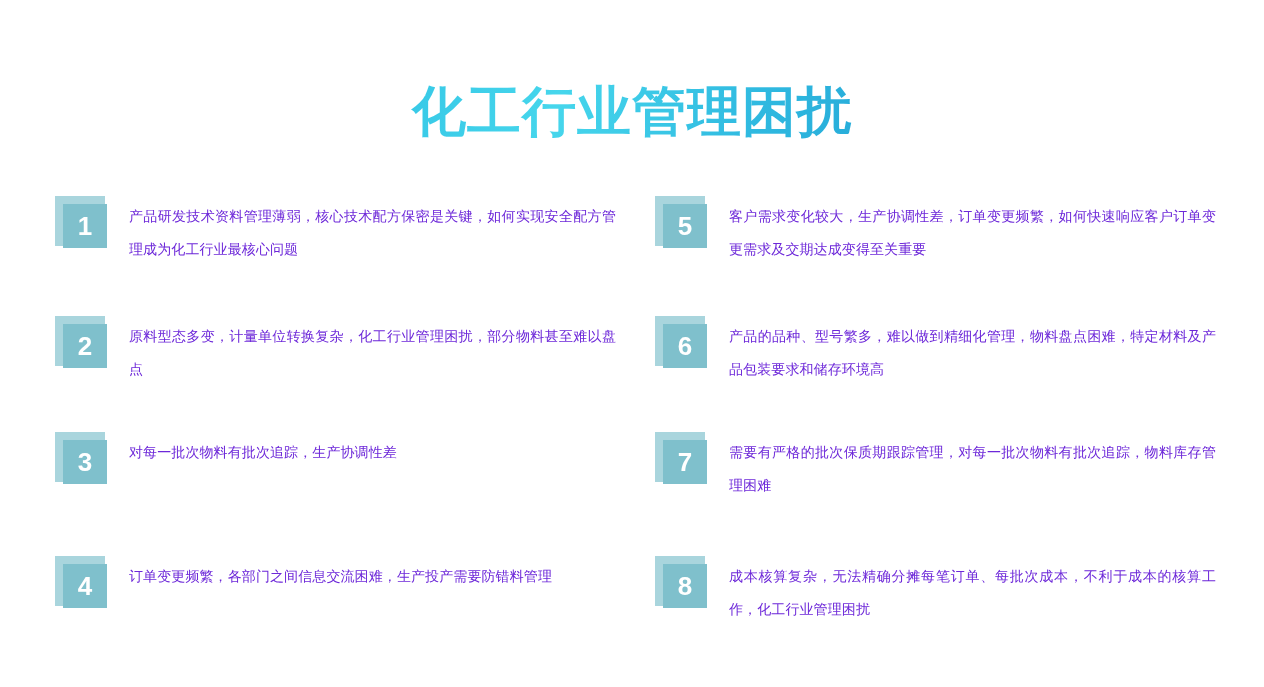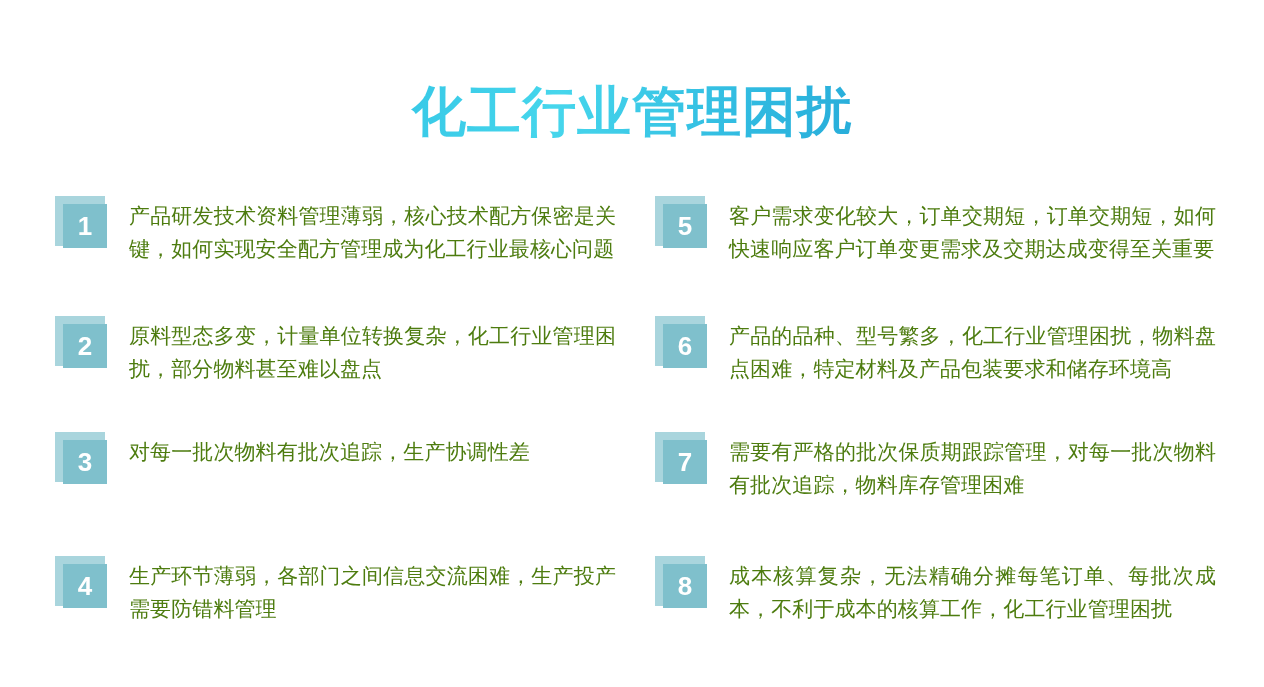--- a/index.html
+++ b/index.html
@@ -108,23 +108,23 @@
     line-height: 1;
     font-family: "Liberation Sans", "DejaVu Sans", sans-serif;
   }
 
   
   .item-text {
     position: absolute;
     left: 74px;
     top: 8px;
     width: 487px;
-    font-size: 21px;
+    font-size: 14px;
     line-height: 33px;
-    color: #4d7c0f;
+    color: #6d28d9;
     font-family: "DejaVu Sans", "Liberation Sans", sans-serif;
     letter-spacing: 0.1px;
     text-align: justify;
     text-justify: inter-ideograph;
   }
 </style>
 </head>
 <body>
 
 <div id="slide">
@@ -159,43 +159,43 @@
       </div>
       <div class="item-text">对每一批次物料有批次追踪，生产协调性差</div>
     </div>
 
     <div class="item row-4">
       <div class="badge">
         <div class="badge-shadow"></div>
         <div class="badge-main"></div>
         <div class="badge-num">4</div>
       </div>
-      <div class="item-text">生产环节薄弱，各部门之间信息交流困难，生产投产需要防错料管理</div>
+      <div class="item-text">订单变更频繁，各部门之间信息交流困难，生产投产需要防错料管理</div>
     </div>
 
   </div>
 
   <div class="column" id="column-right">
 
     <div class="item row-1">
       <div class="badge">
         <div class="badge-shadow"></div>
         <div class="badge-main"></div>
         <div class="badge-num">5</div>
       </div>
-      <div class="item-text">客户需求变化较大，订单交期短，订单交期短，如何快速响应客户订单变更需求及交期达成变得至关重要</div>
+      <div class="item-text">客户需求变化较大，生产协调性差，订单变更频繁，如何快速响应客户订单变更需求及交期达成变得至关重要</div>
     </div>
 
     <div class="item row-2">
       <div class="badge">
         <div class="badge-shadow"></div>
         <div class="badge-main"></div>
         <div class="badge-num">6</div>
       </div>
-      <div class="item-text">产品的品种、型号繁多，化工行业管理困扰，物料盘点困难，特定材料及产品包装要求和储存环境高</div>
+      <div class="item-text">产品的品种、型号繁多，难以做到精细化管理，物料盘点困难，特定材料及产品包装要求和储存环境高</div>
     </div>
 
     <div class="item row-3">
       <div class="badge">
         <div class="badge-shadow"></div>
         <div class="badge-main"></div>
         <div class="badge-num">7</div>
       </div>
       <div class="item-text">需要有严格的批次保质期跟踪管理，对每一批次物料有批次追踪，物料库存管理困难</div>
     </div>

